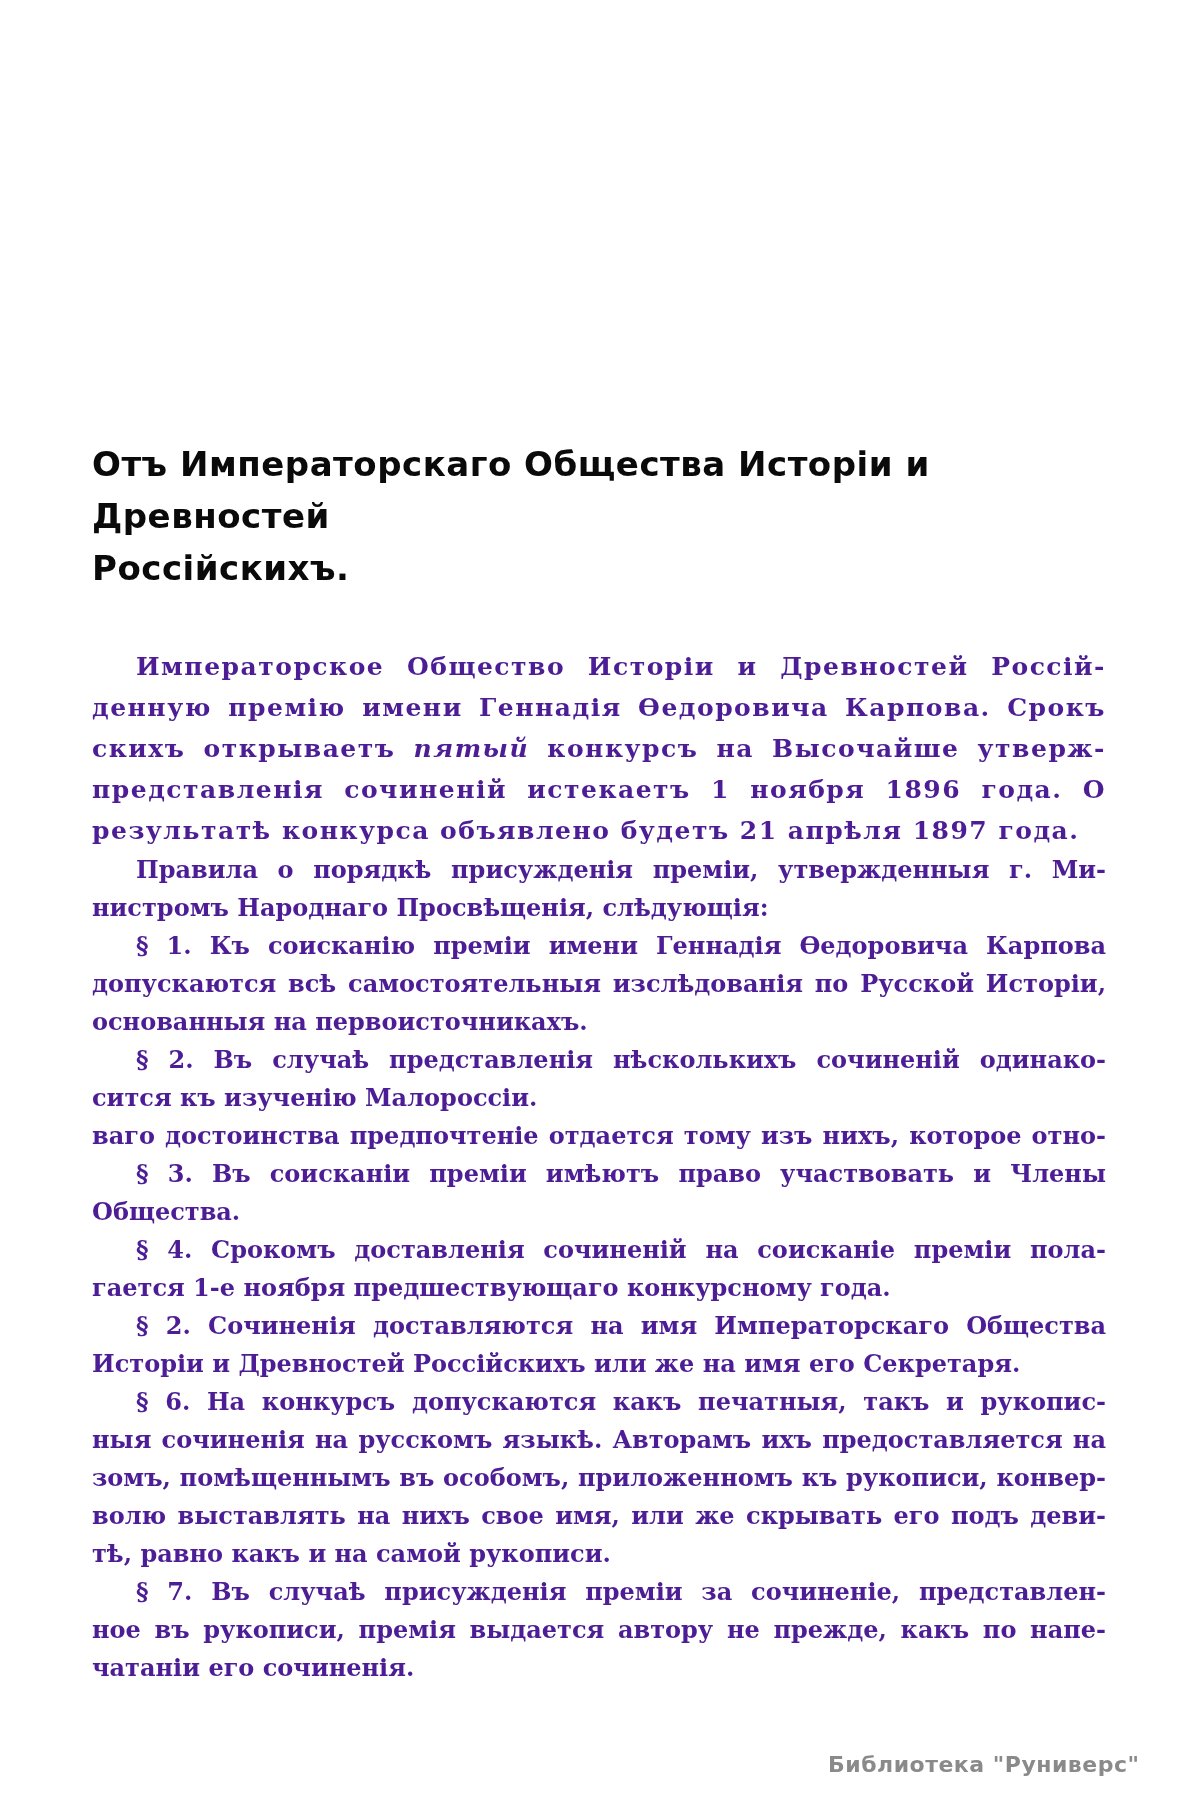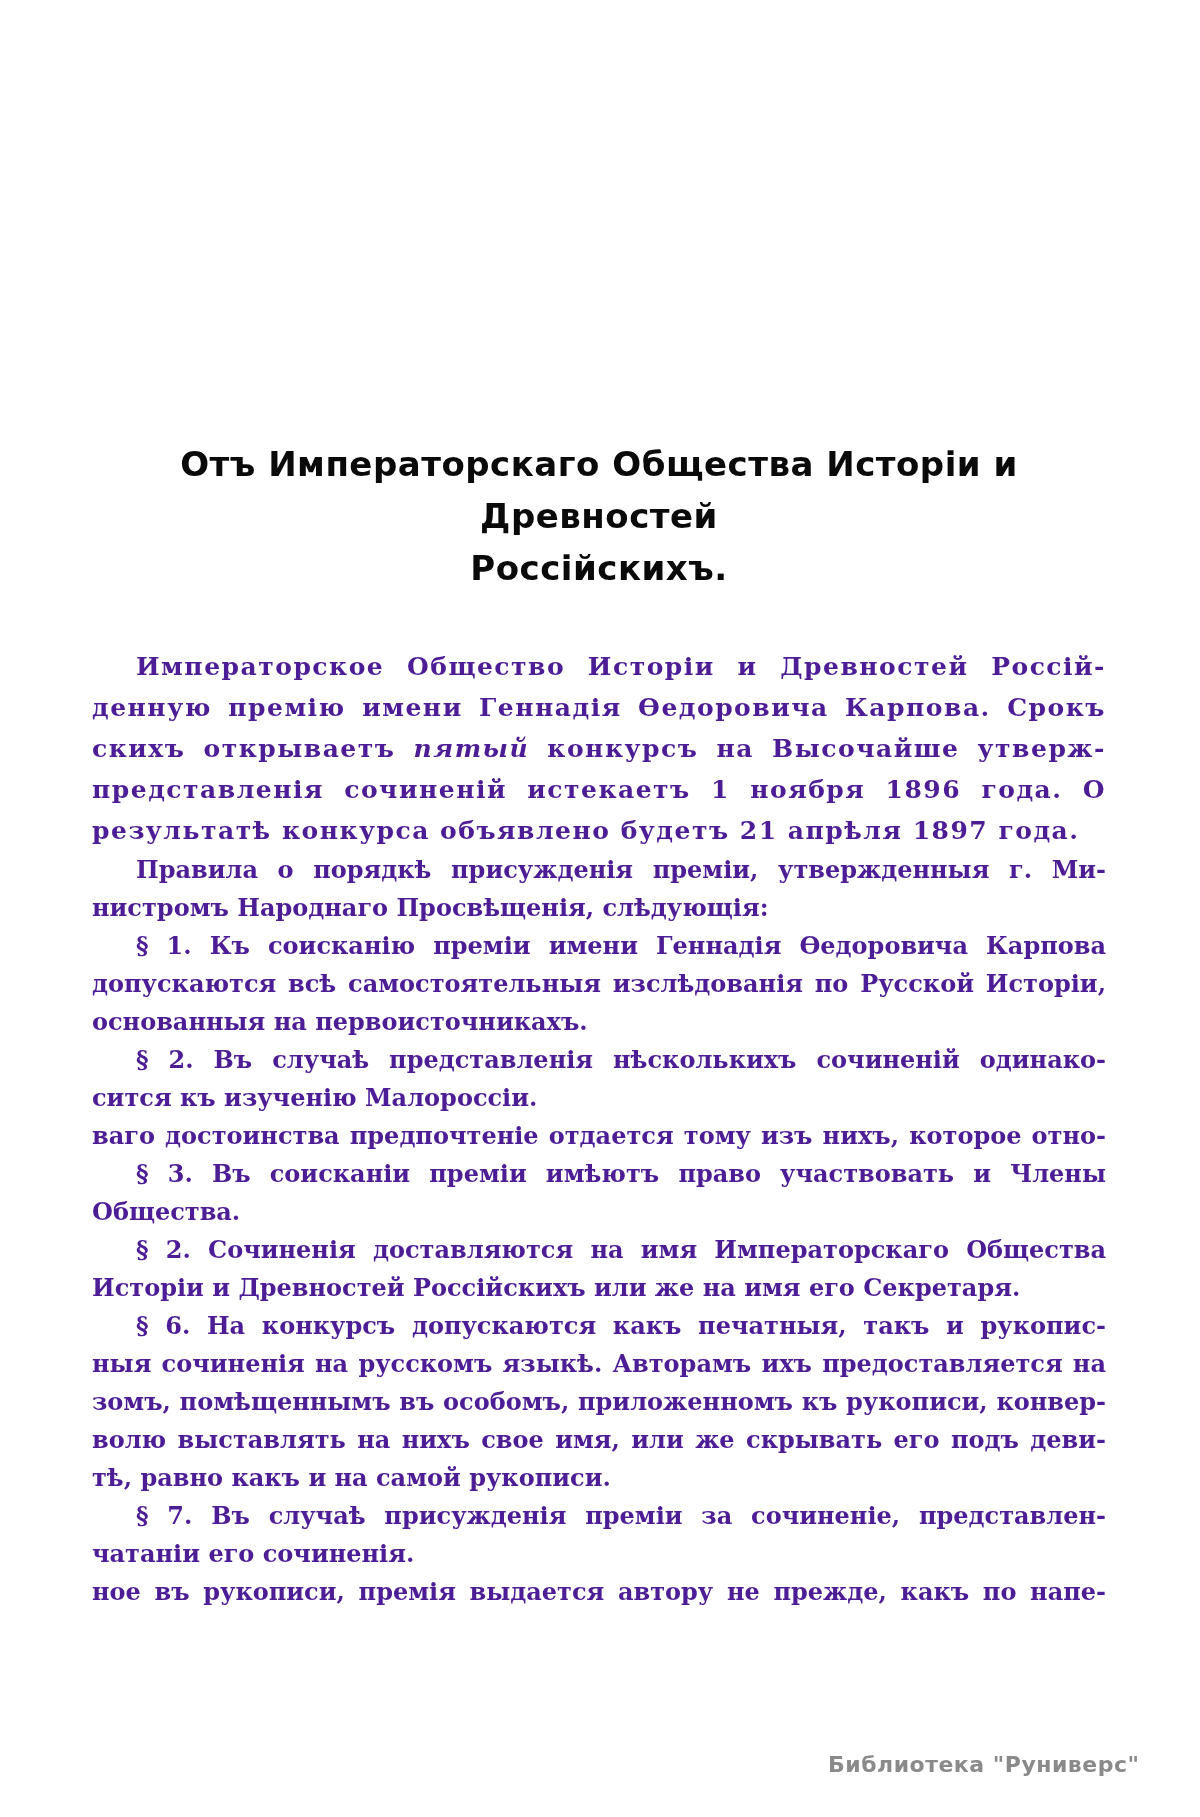--- a/index.html
+++ b/index.html
@@ -12,21 +12,21 @@
     overflow: hidden;
     font-family: "DejaVu Serif", serif;
     color: #161616;
   }
   .title {
     position: absolute;
     top: 438px;
     left: 92px;
     width: 1014px;
     margin: 0;
-    text-align: center;
+    text-align: left;
     font-family: "DejaVu Sans", "Liberation Sans", sans-serif;
     font-weight: bold;
     font-size: 34px;
     line-height: 52px;
     letter-spacing: 0.5px;
     color: #0a0a0a;
   }
   .title-line { display: block; }
   .doc-body {
     position: absolute;
@@ -93,32 +93,36 @@
       <div class="para">
         <span class="line first">§ 2. Въ случаѣ представленія нѣсколькихъ сочиненій одинако-</span>
         <span class="line last">сится къ изученію Малороссіи.</span>
         <span class="line">ваго достоинства предпочтеніе отдается тому изъ нихъ, которое отно-</span>
       </div>
       <div class="para">
         <span class="line first">§ 3. Въ соисканіи преміи имѣютъ право участвовать и Члены</span>
         <span class="line last">Общества.</span>
       </div>
       <div class="para">
+        <span class="line first">§ 4. Срокомъ доставленія сочиненій на соисканіе преміи пола-</span>
+        <span class="line last">гается 1-е ноября предшествующаго конкурсному года.</span>
+      </div>
+      <div class="para">
         <span class="line first">§ 2. Сочиненія доставляются на имя Императорскаго Общества</span>
         <span class="line last">Исторіи и Древностей Россійскихъ или же на имя его Секретаря.</span>
       </div>
       <div class="para">
         <span class="line first">§ 6. На конкурсъ допускаются какъ печатныя, такъ и рукопис-</span>
         <span class="line">ныя сочиненія на русскомъ языкѣ. Авторамъ ихъ предоставляется на</span>
         <span class="line">зомъ, помѣщеннымъ въ особомъ, приложенномъ къ рукописи, конвер-</span>
         <span class="line">волю выставлять на нихъ свое имя, или же скрывать его подъ деви-</span>
         <span class="line last">тѣ, равно какъ и на самой рукописи.</span>
       </div>
       <div class="para">
         <span class="line first">§ 7. Въ случаѣ присужденія преміи за сочиненіе, представлен-</span>
+        <span class="line">ное въ рукописи, премія выдается автору не прежде, какъ по напе-</span>
         <span class="line last">чатаніи его сочиненія.</span>
-        <span class="line">ное въ рукописи, премія выдается автору не прежде, какъ по напе-</span>
       </div>
     </div>
 
   <div class="watermark">Библиотека "Руниверс"</div>
 
 </div>
 
 </body></html>

